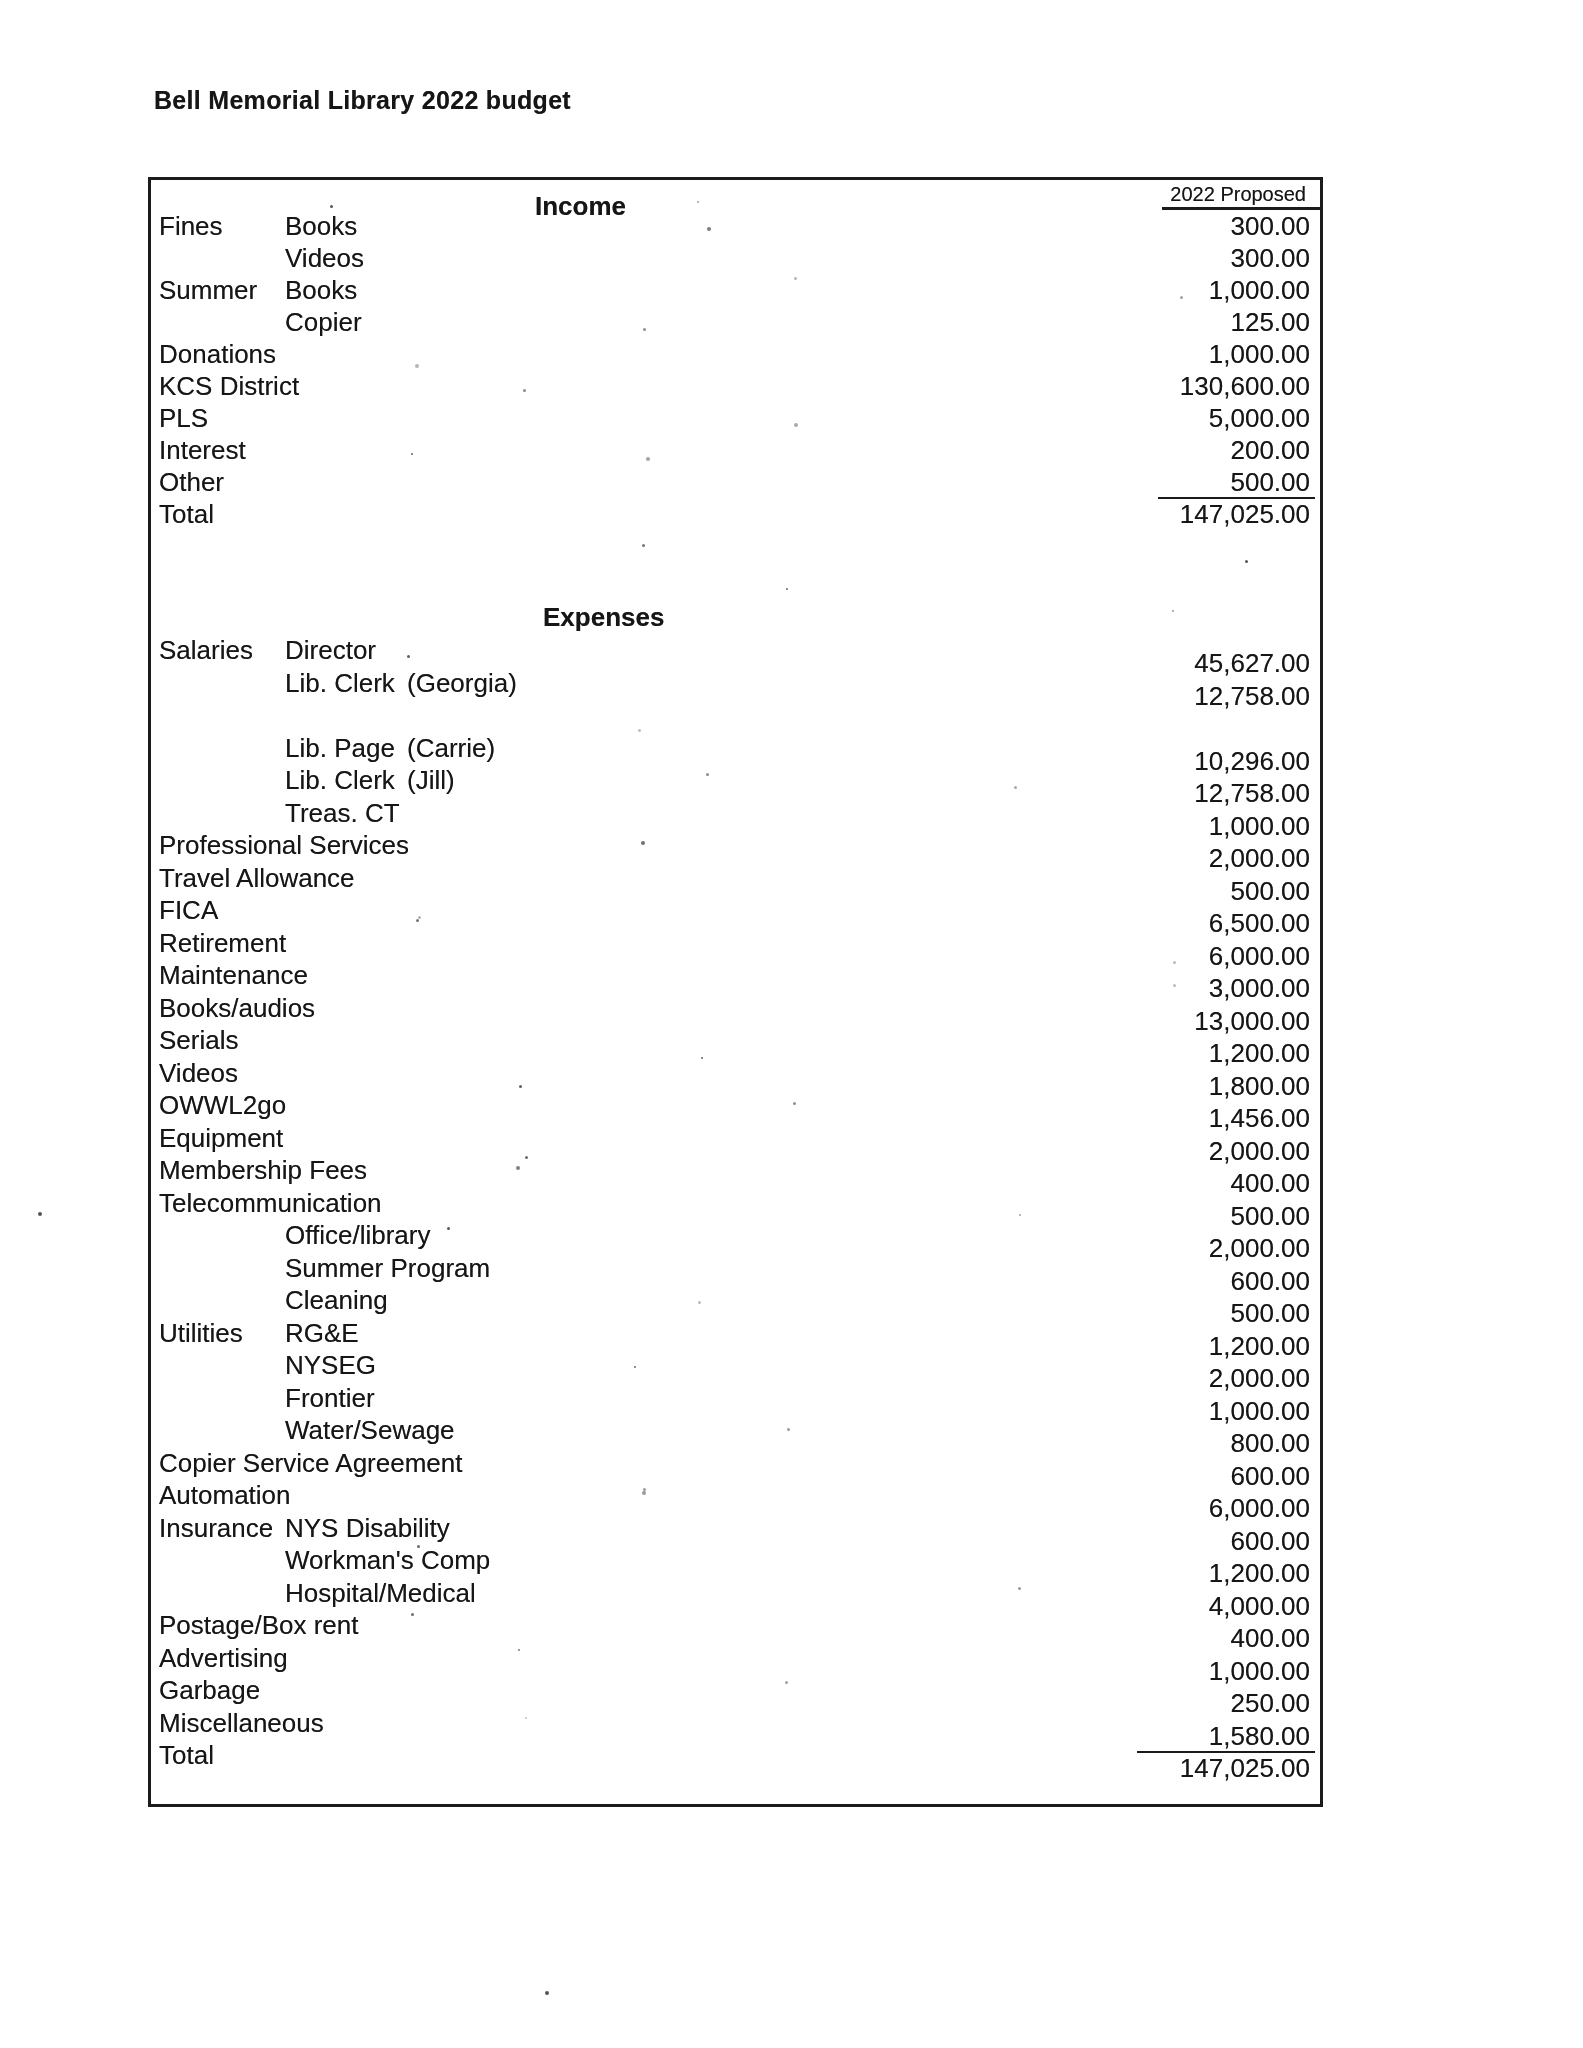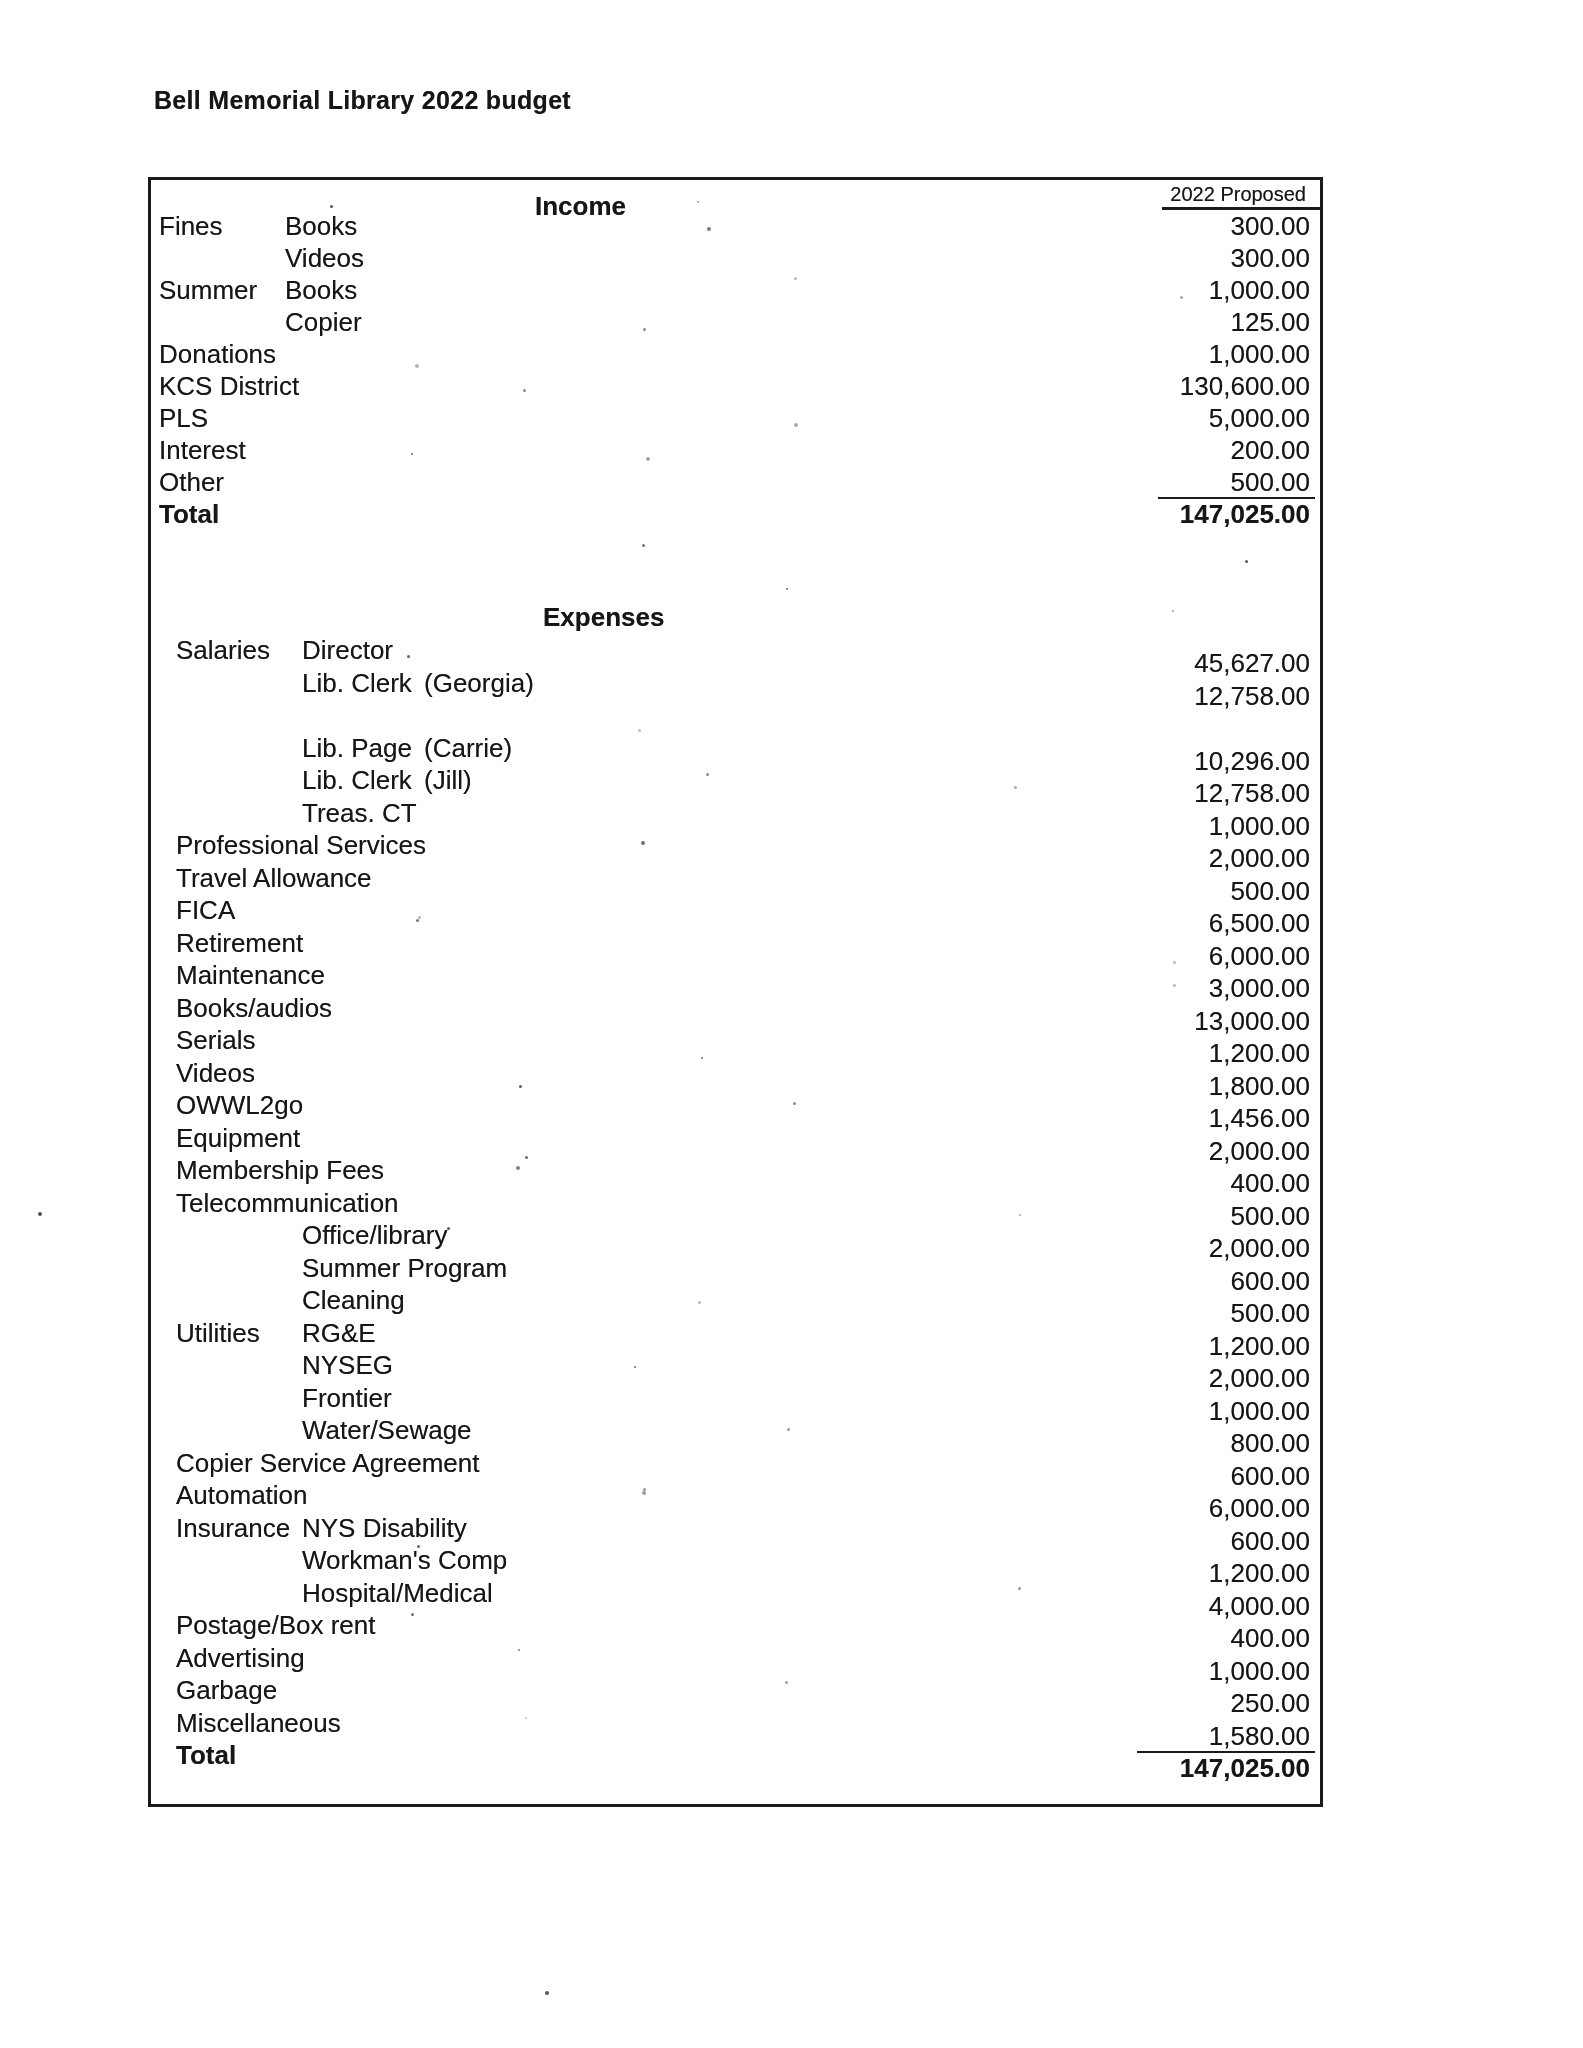--- a/index.html
+++ b/index.html
@@ -38,35 +38,35 @@
   .col-header {
     position: absolute; right: -2px; top: 3px;
     font-size: 20px;
     padding: 0 16px 1px 8px;
     border-bottom: 3px solid #1b1b1b;
     white-space: nowrap;
   }
 
   .rows { position: absolute; left: 0; right: 0; }
   #income-rows  { top: 30px; }
-  #expense-rows { top: 454px; padding-left: 17px; }
+  #expense-rows { top: 454px; }
 
   .row { position: relative; height: 32px; font-size: 26px; line-height: 32px; }
   #expense-rows .row { height: 32.5px; line-height: 32.5px; }
 
   .row span { position: absolute; white-space: nowrap; }
   .row .category { left: 8px; }
   .row .item     { left: 134px; }
   .row .note     { left: 256px; }
   .row .amount   { right: 10px; top: 0; }
 
   
   #expense-rows .row .amount { top: 13px; }
 
-  .row.total { font-weight: bold; }
+  .row.total { font-weight: normal; }
 
   
   .amount.rule-below::after {
     content: "";
     position: absolute; left: -72px; right: -5px; bottom: -1px;
     height: 2.5px; background: #1b1b1b;
   }
 
   .noise-dot { position: absolute; background: #2a2a2a; border-radius: 50%; }
 </style>

